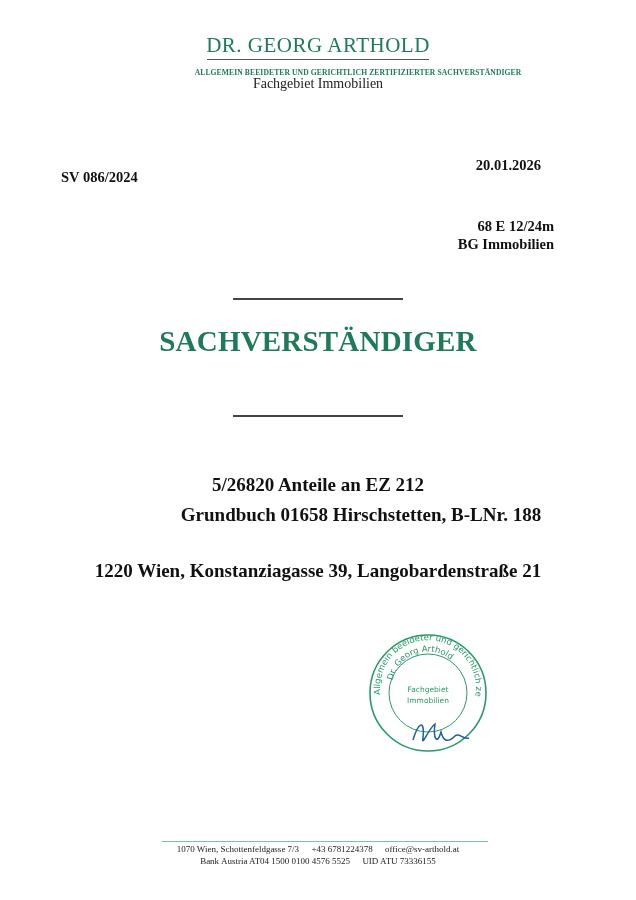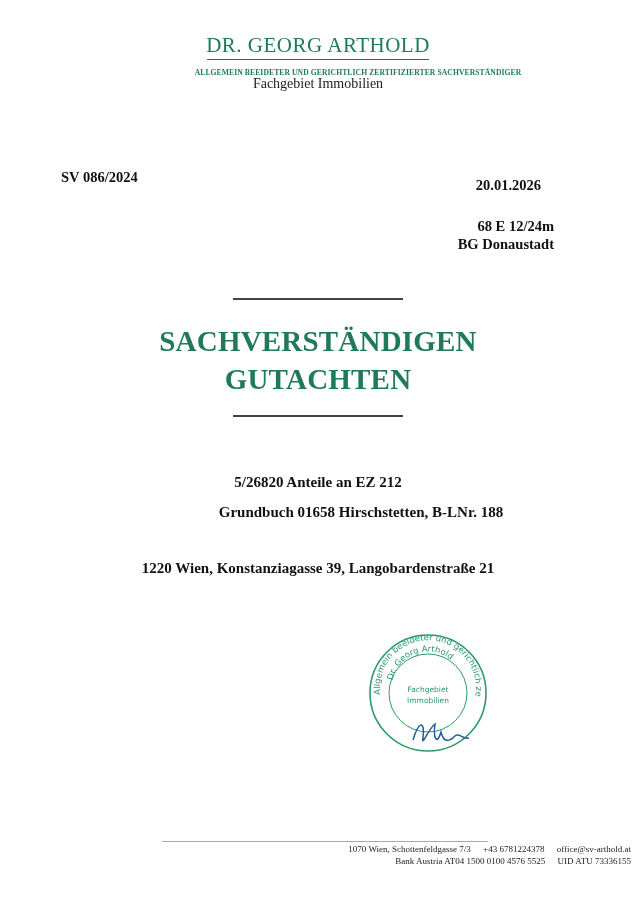--- a/index.html
+++ b/index.html
@@ -6,56 +6,55 @@
     body { width: 636px; height: 900px; position: relative; overflow: hidden;
       font-family: "Liberation Serif", "DejaVu Serif", serif; color: #1a1a1a; }
     .abs { position: absolute; }
     .center { left: 0; width: 636px; text-align: center; }
     .brand { top: 33px; font-size: 21px; letter-spacing: 0.5px; color: #1f7a5c; }
     .brand-line { top: 59px; left: 207px; width: 222px; height: 1px; background: #555; }
     .tagline { top: 68px; font-size: 7.6px; font-weight: bold; color: #1f7a5c; letter-spacing: 0.1px; padding-left: 40px; }
     .field { top: 76px; font-size: 14px; color: #222; }
     .ref { font-size: 14.5px; font-weight: bold; color: #111; }
     .sv { top: 169px; left: 61px; }
-    .date { top: 157px; right: 95px; text-align: right; margin-top: 20px; }
+    .date { top: 157px; right: 95px; text-align: right; }
     .case { top: 217px; right: 82px; text-align: right; line-height: 18px; }
     .rule { height: 1.5px; background: #444; left: 233px; width: 170px; }
     .rule1 { top: 298px; }
     .rule2 { top: 415px; }
     .title { top: 322px; font-size: 29px; font-weight: bold; color: #1f7a5c; line-height: 38px; letter-spacing: 0.2px; }
-    .prop { font-size: 15px; font-weight: bold; color: #111; }
+    .prop { font-size: 19px; font-weight: bold; color: #111; }
     .p1 { top: 474px; }
     .p2 { top: 504px; margin-left: 43px; }
     .p3 { top: 560px; }
     .stamp { top: 628px; left: 363px; width: 130px; height: 130px; }
     .foot-line { top: 841px; left: 162px; width: 326px; height: 1px; background: #7fbfa5; }
-    .foot { font-size: 9px; color: #222; text-align: right; }
+    .foot { font-size: 9px; color: #222; }
     .f1 { top: 844px; }
     .f2 { top: 856px; }
     .foot span { margin: 0 5px; }
   </style>
 </head>
 <body>
 
 <div class="abs center brand">DR. GEORG ARTHOLD</div>
 <div class="abs brand-line"></div>
 <div class="abs center tagline">ALLGEMEIN BEEIDETER UND GERICHTLICH ZERTIFIZIERTER SACHVERSTÄNDIGER</div>
 <div class="abs center field">Fachgebiet Immobilien</div>
 
 <div class="abs ref sv">SV 086/2024</div>
 <div class="abs ref date">20.01.2026</div>
 <div class="abs ref case">
   <div>68 E 12/24m</div>
-  <div>BG Donaustadt</div>
+  <div>BG Immobilien</div>
 </div>
 
 <div class="abs rule rule1"></div>
 <div class="abs center title">
-  <div>SACHVERSTÄNDIGEN</div>
-  <div>GUTACHTEN</div>
+  <div>SACHVERSTÄNDIGER</div>
 </div>
 <div class="abs rule rule2"></div>
 
 <div class="abs center prop p1">5/26820 Anteile an EZ 212</div>
 <div class="abs center prop p2">Grundbuch 01658 Hirschstetten, B-LNr. 188</div>
 <div class="abs center prop p3">1220 Wien, Konstanziagasse 39, Langobardenstraße 21</div>
 
 <div class="abs stamp">
   <svg width="130" height="130" viewBox="0 0 130 130">
     <defs>

